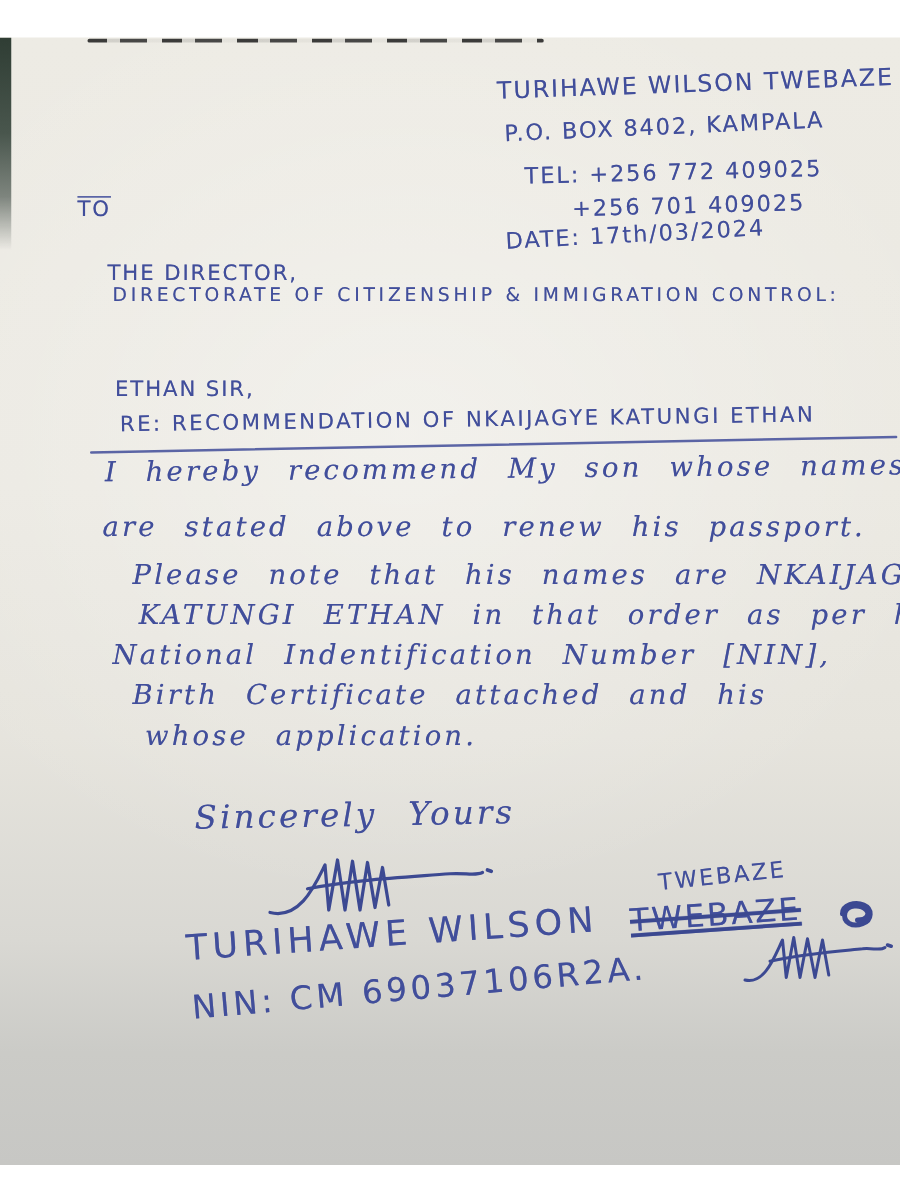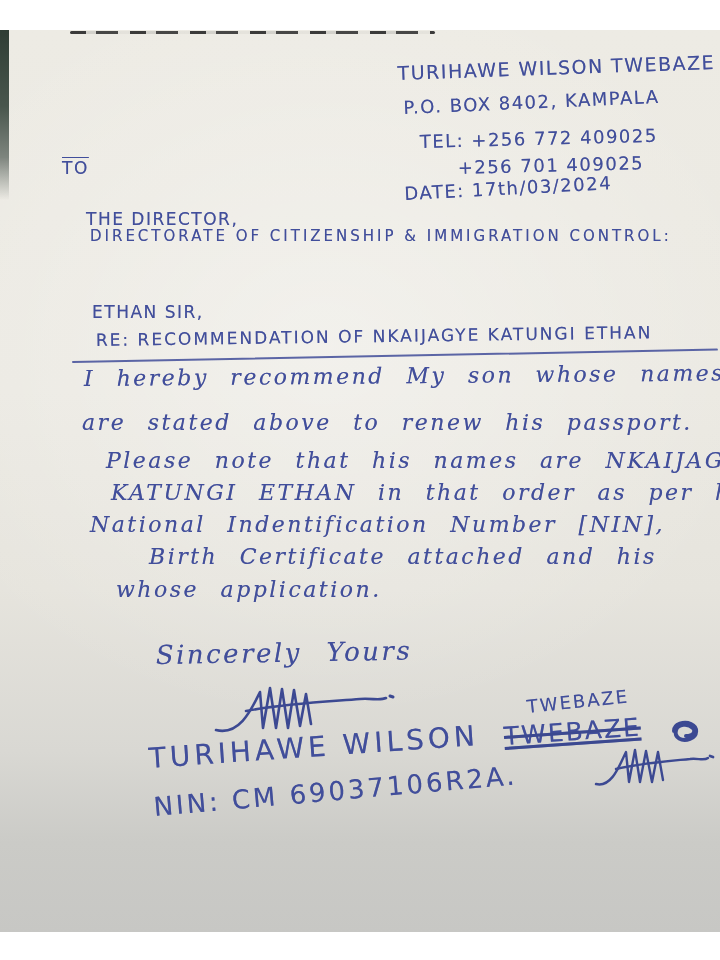--- a/index.html
+++ b/index.html
@@ -71,21 +71,21 @@
   <div class="hw caps" style="left:92px;top:272px;font-size:17px;">ETHAN SIR,</div>
   <div class="hw caps rot" style="left:96px;top:300px;font-size:17px;letter-spacing:2px;transform:rotate(-0.8deg);">RE: RECOMMENDATION OF NKAIJAGYE KATUNGI ETHAN</div>
   <div class="underline-line" style="left:72px;top:331px;width:646px;transform:rotate(-1.1deg);"></div>
 
   <div class="hw script rot" style="left:84px;top:336px;font-size:22px;transform:rotate(-0.5deg);">I hereby recommend My son whose names</div>
   <div class="hw script" style="left:82px;top:369px;font-size:22px;margin-top:11px;">are stated above to renew his passport.</div>
 
   <div class="hw script" style="left:106px;top:418px;font-size:22px;">Please note that his names are NKAIJAGYE</div>
   <div class="hw script" style="left:111px;top:450px;font-size:22px;">KATUNGI ETHAN in that order as per his</div>
   <div class="hw script" style="left:90px;top:482px;font-size:22px;">National Indentification Number [NIN],</div>
-  <div class="hw script" style="left:106px;top:514px;font-size:22px;margin-left:43px;">Birth Certificate attached and his</div>
+  <div class="hw script" style="left:106px;top:514px;font-size:22px;">Birth Certificate attached and his</div>
   <div class="hw script" style="left:116px;top:547px;font-size:22px;">whose application.</div>
 
   <div class="hw script rot" style="left:156px;top:610px;font-size:26px;word-spacing:14px;transform:rotate(-1deg);">Sincerely Yours</div>
 
   <svg class="sig" style="left:212px;top:648px;" width="190" height="62" viewBox="0 0 190 62">
     <path d="M4,52 C28,58 40,30 48,14 L51,50 L58,10 L64,50 L70,11 L76,50 L82,12 L88,48 L94,16 L99,46" stroke-width="2.6"></path>
     <path d="M34,33 C70,26 110,24 148,21 c12,-1 20,2 26,-1" stroke-width="2.6"></path>
     <path d="M178,18 l3,1" stroke-width="3"></path>
   </svg>
 

